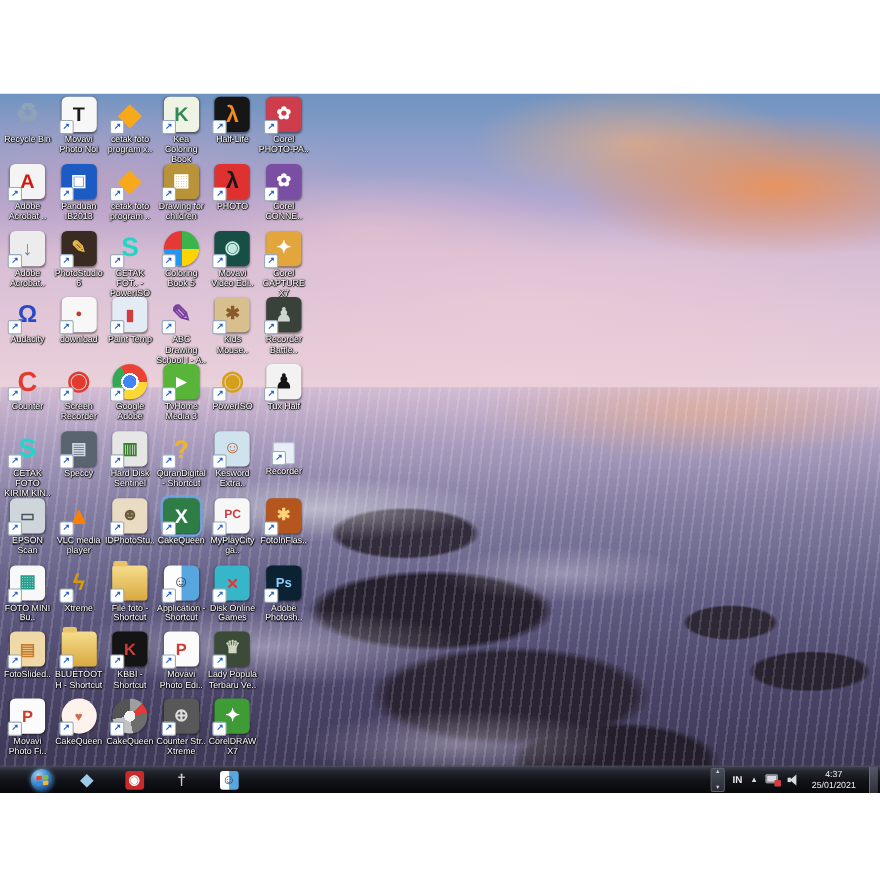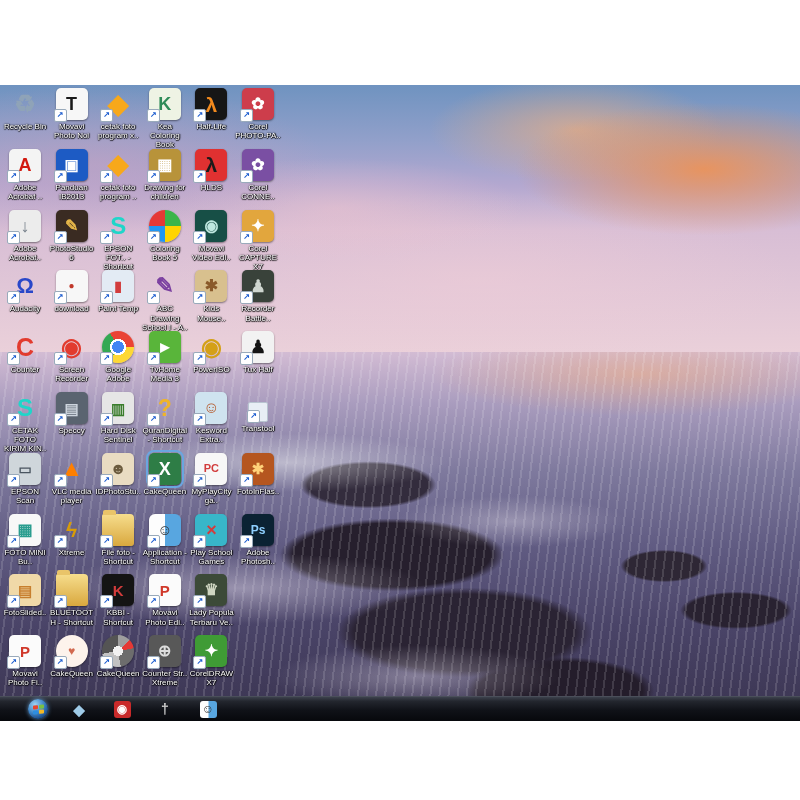--- a/index.html
+++ b/index.html
@@ -157,37 +157,37 @@
         <div class="icon-cell" style="left: 95.2px; top: 63.8px;">
           <div class="icon-img shape-plain" style="color: rgb(247, 168, 27); font-size: 27px;">◆<span class="sc-arrow">↗</span></div>
           <div class="icon-label">cetak foto program ..</div>
         </div>
         <div class="icon-cell" style="left: 141.8px; top: 63.8px;">
           <div class="icon-img shape-square" style="background: rgb(184, 147, 58); color: rgb(255, 255, 255); font-size: 16px;">▦<span class="sc-arrow">↗</span></div>
           <div class="icon-label">Drawing for children</div>
         </div>
         <div class="icon-cell" style="left: 188.4px; top: 63.8px;">
           <div class="icon-img shape-square" style="background: rgb(224, 49, 49); color: rgb(26, 26, 26); font-size: 21px;">λ<span class="sc-arrow">↗</span></div>
-          <div class="icon-label">HLDS</div>
+          <div class="icon-label">PHOTO</div>
         </div>
         <div class="icon-cell" style="left: 235px; top: 63.8px;">
           <div class="icon-img shape-square" style="background: rgb(122, 79, 163); color: rgb(255, 255, 255); font-size: 16px;">✿<span class="sc-arrow">↗</span></div>
           <div class="icon-label">Corel CONNE..</div>
         </div>
         <div class="icon-cell" style="left: 2px; top: 124.6px;">
           <div class="icon-img shape-square" style="background: rgb(236, 236, 236); color: rgb(120, 130, 140); font-size: 18px;">↓<span class="sc-arrow">↗</span></div>
           <div class="icon-label">Adobe Acrobat..</div>
         </div>
         <div class="icon-cell" style="left: 48.6px; top: 124.6px;">
           <div class="icon-img shape-square" style="background: rgb(58, 43, 34); color: rgb(232, 184, 74); font-size: 16px;">✎<span class="sc-arrow">↗</span></div>
           <div class="icon-label">PhotoStudio 6</div>
         </div>
         <div class="icon-cell" style="left: 95.2px; top: 124.6px;">
           <div class="icon-img shape-plain" style="color: rgb(31, 214, 201); font-size: 24px;">S<span class="sc-arrow">↗</span></div>
-          <div class="icon-label">EPSON FOT.. - Shortcut</div>
+          <div class="icon-label">CETAK FOT.. - PowerISO</div>
         </div>
         <div class="icon-cell" style="left: 141.8px; top: 124.6px;">
           <div class="icon-img shape-pie">
             <span class="sc-arrow">↗</span>
           </div>
           <div class="icon-label">Coloring Book 5</div>
         </div>
         <div class="icon-cell" style="left: 188.4px; top: 124.6px;">
           <div class="icon-img shape-square" style="background: rgb(23, 79, 70); color: rgb(191, 232, 224); font-size: 16px;">◉<span class="sc-arrow">↗</span></div>
           <div class="icon-label">Movavi Video Edi..</div>
@@ -263,21 +263,21 @@
           <div class="icon-label">QuranDigital - Shortcut</div>
         </div>
         <div class="icon-cell" style="left: 188.4px; top: 307px;">
           <div class="icon-img shape-square" style="background: rgb(207, 227, 239); color: rgb(181, 88, 42); font-size: 16px;">☺<span class="sc-arrow">↗</span></div>
           <div class="icon-label">Kesword Extra..</div>
         </div>
         <div class="icon-cell" style="left: 235px; top: 307px;">
           <div class="icon-img shape-blank">
             <span class="sc-arrow">↗</span>
           </div>
-          <div class="icon-label">Transtool</div>
+          <div class="icon-label">Recorder</div>
         </div>
         <div class="icon-cell" style="left: 2px; top: 367.8px;">
           <div class="icon-img shape-square" style="background: rgb(207, 214, 219); color: rgb(74, 85, 96); font-size: 14px;">▭<span class="sc-arrow">↗</span></div>
           <div class="icon-label">EPSON Scan</div>
         </div>
         <div class="icon-cell" style="left: 48.6px; top: 367.8px;">
           <div class="icon-img shape-plain" style="color: rgb(255, 127, 0); font-size: 23px;">▲<span class="sc-arrow">↗</span></div>
           <div class="icon-label">VLC media player</div>
         </div>
         <div class="icon-cell" style="left: 95.2px; top: 367.8px;">
@@ -309,21 +309,21 @@
             <span class="sc-arrow">↗</span>
           </div>
           <div class="icon-label">File foto - Shortcut</div>
         </div>
         <div class="icon-cell" style="left: 141.8px; top: 428.6px;">
           <div class="icon-img shape-finder" style="color: rgb(51, 51, 51); font-size: 15px;">☺<span class="sc-arrow">↗</span></div>
           <div class="icon-label">Application - Shortcut</div>
         </div>
         <div class="icon-cell" style="left: 188.4px; top: 428.6px;">
           <div class="icon-img shape-square" style="background: rgb(56, 182, 201); color: rgb(210, 60, 60); font-size: 18px;">×<span class="sc-arrow">↗</span></div>
-          <div class="icon-label">Play School Games</div>
+          <div class="icon-label">Disk Online Games</div>
         </div>
         <div class="icon-cell" style="left: 235px; top: 428.6px;">
           <div class="icon-img shape-square" style="background: rgb(11, 34, 51); color: rgb(143, 208, 255); font-size: 12px;">Ps<span class="sc-arrow">↗</span></div>
           <div class="icon-label">Adobe Photosh..</div>
         </div>
         <div class="icon-cell" style="left: 2px; top: 489.4px;">
           <div class="icon-img shape-square" style="background: rgb(240, 217, 168); color: rgb(199, 127, 46); font-size: 15px;">▤<span class="sc-arrow">↗</span></div>
           <div class="icon-label">FotoSlided..</div>
         </div>
         <div class="icon-cell" style="left: 48.6px; top: 489.4px;">
@@ -384,15 +384,36 @@
           <div class="task-app">
             <span class="glyphbox" style="background: rgb(201, 42, 42); color: rgb(255, 255, 255); font-size: 12px;">◉</span>
           </div>
           <div class="task-app">
             <span class="glyphbox" style="background: transparent; color: rgb(208, 208, 208); font-size: 14px;">†</span>
           </div>
           <div class="task-app">
             <span class="glyphbox" style="background: linear-gradient(90deg, rgb(253, 253, 253) 0px, rgb(253, 253, 253) 49%, rgb(88, 166, 224) 51%, rgb(88, 166, 224) 100%); color: rgb(51, 51, 51); font-size: 12px;">☺</span>
           </div>
         </div>
+      <div id="tray">
+        <div id="tray-scroll">
+          <span>▲</span>
+          <span>▼</span>
+        </div>
+        <span id="lang">IN</span>
+        <span id="tray-chev">▲</span>
+        <span id="net-icon">
+          <span class="mon"></span>
+            <span class="err"></span>
+        </span>
+        <span id="vol-icon">
+          <span class="box"></span>
+            <span class="cone"></span>
+        </span>
+        <div id="clock">
+          <div>4:37</div>
+          <div>25/01/2021</div>
+        </div>
+        <div id="show-desktop"></div>
+      </div>
     </div>
   </div>
 </div>
 
 </body></html>

